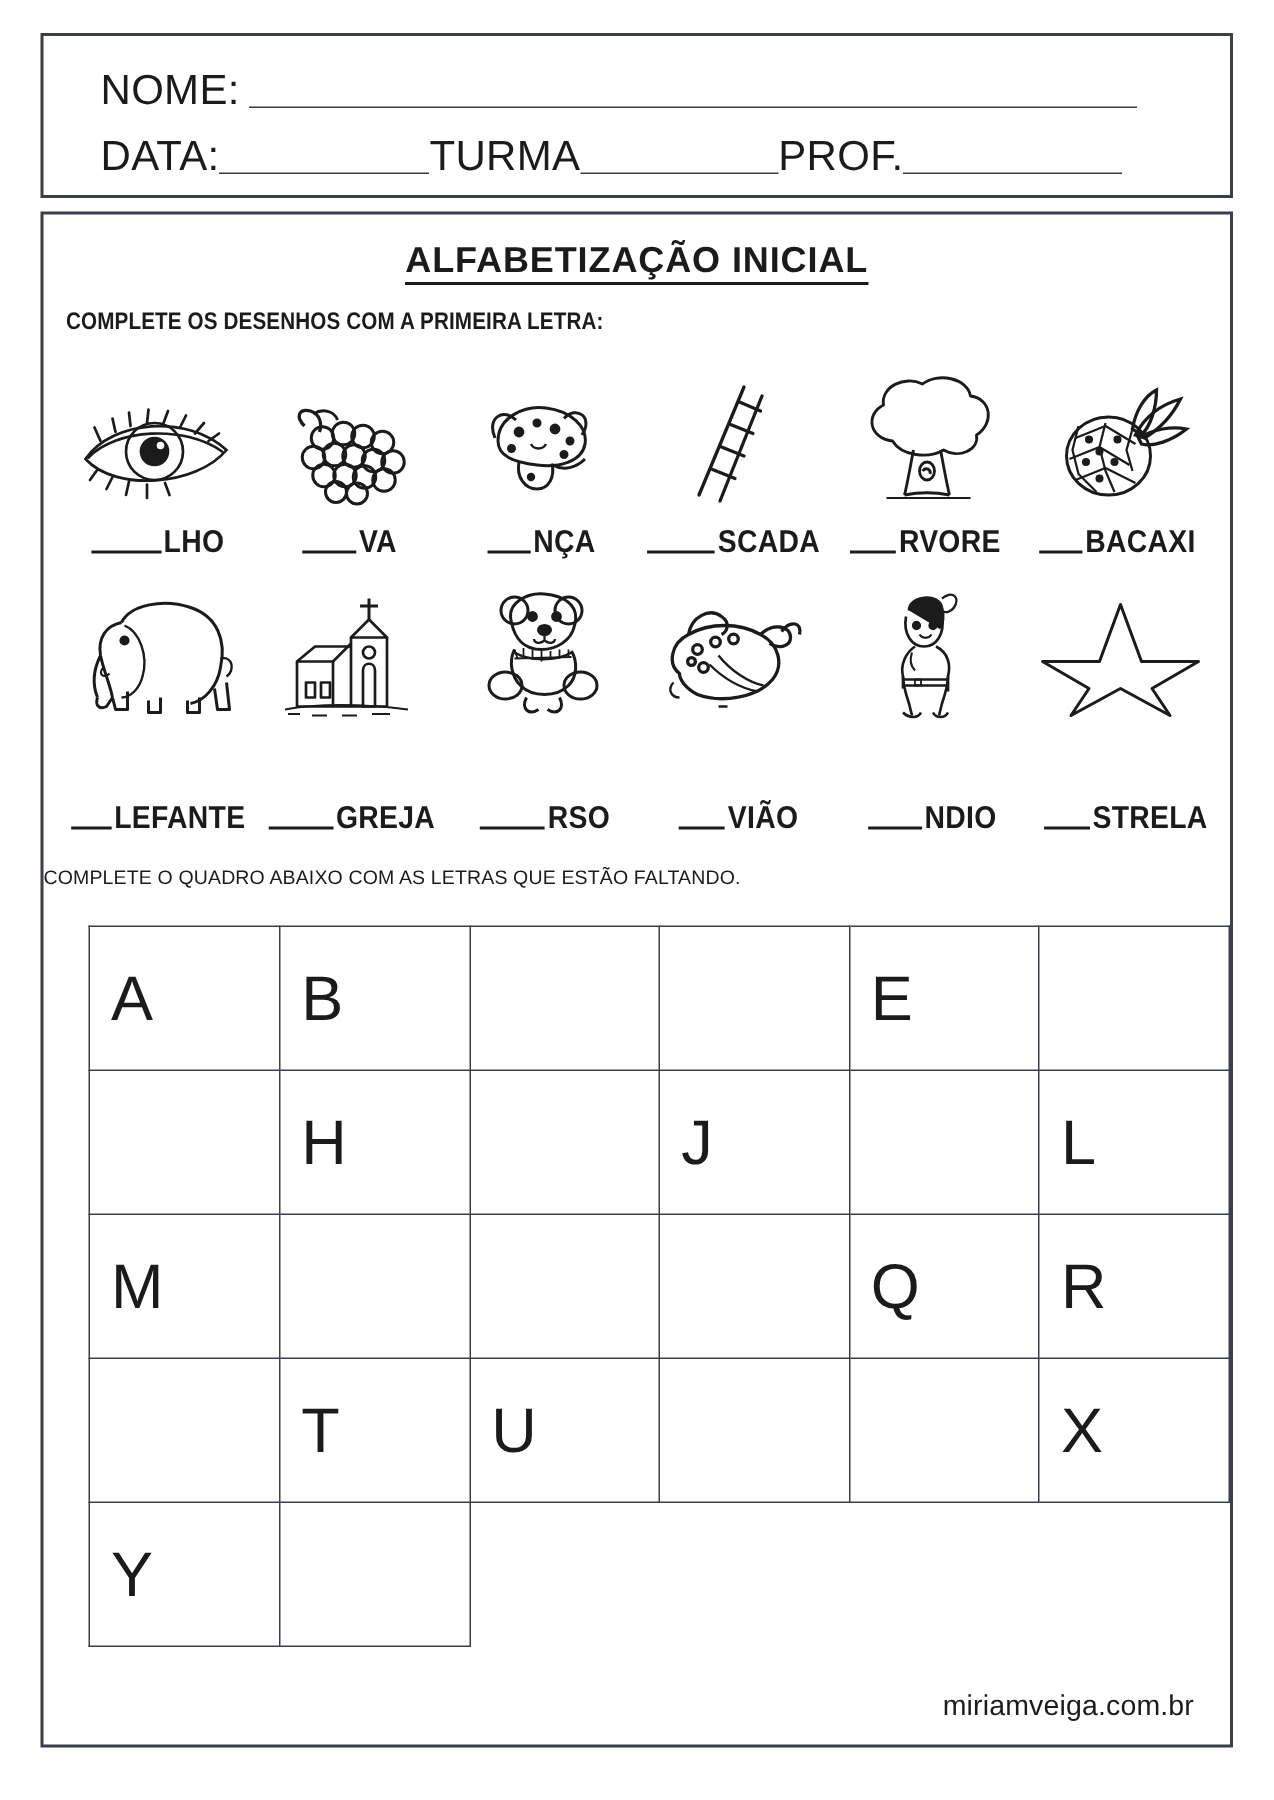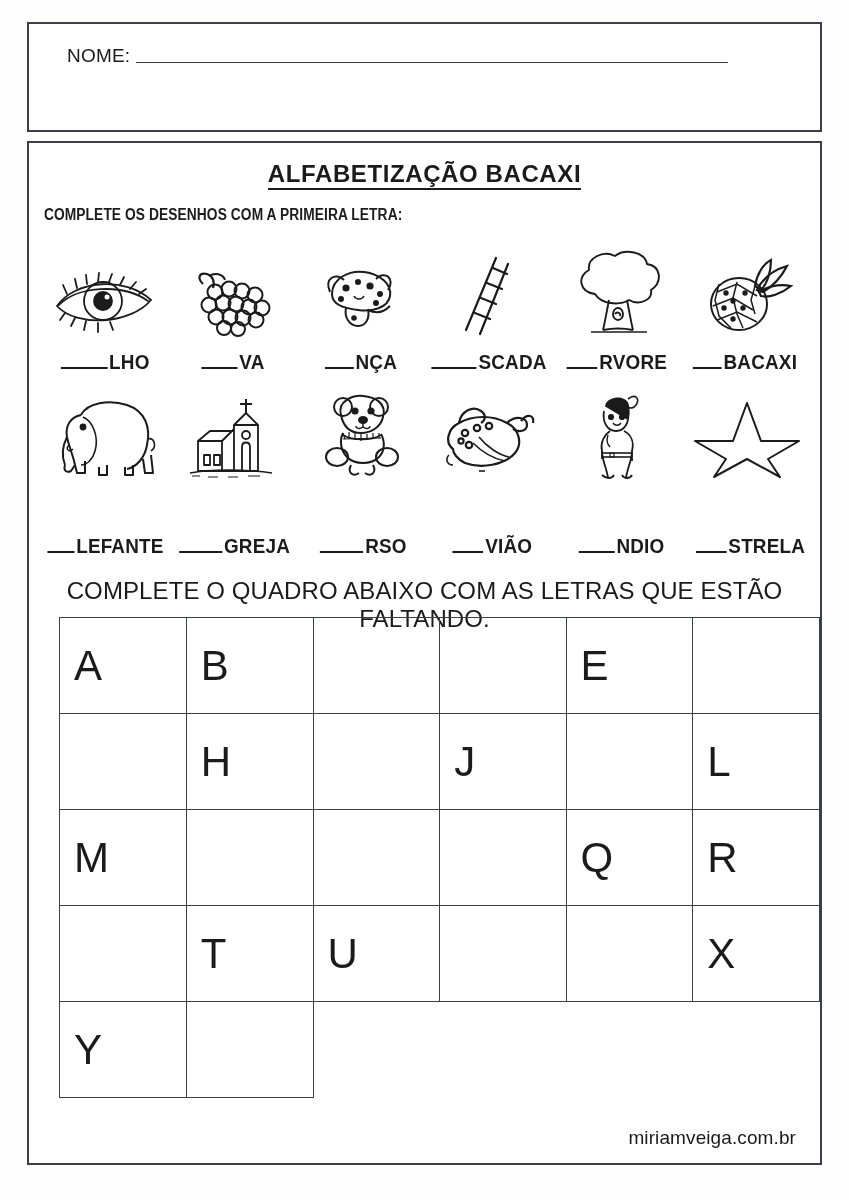--- a/index.html
+++ b/index.html
@@ -32,21 +32,21 @@
     width: 795px;
     height: 110px;
     border: 2px solid #3a3f4a;
     box-sizing: border-box;
     background: #fff;
   }
   .id-row {
     position: absolute;
     display: flex;
     align-items: flex-end;
-    font-size: 19px;
+    font-size: 28px;
     letter-spacing: .2px;
     white-space: nowrap;
   }
   .id-row.row1 { left: 38px; top: 22px; }
   .id-row.row2 { left: 38px; top: 66px; }
   .id-label { line-height: 1; padding-bottom: 1px; }
   .rule {
     display: inline-block;
     border-bottom: 1.6px solid #3b3b3b;
     height: 1px;
@@ -91,22 +91,22 @@
     font-weight: 600;
     letter-spacing: .1px;
     transform: scaleX(.86);
     transform-origin: left center;
   }
 
   .instr-2 {
     position: absolute;
     left: 0; right: 0;
     top: 434px;
-    text-align: center;
-    font-size: 24px;
+    text-align: left;
+    font-size: 13px;
     letter-spacing: .1px;
   }
 
   
   .pic-row {
     position: absolute;
     left: 12px;
     width: 770px;
     display: flex;
     justify-content: space-between;
@@ -191,26 +191,34 @@
 </head>
 <body>
 
 <div class="page">
 
   <div class="id-box">
     <div class="id-row row1">
       <span class="id-label">NOME:</span>
       <span class="rule nome"></span>
     </div>
+    <div class="id-row row2">
+      <span class="id-label">DATA:</span>
+      <span class="rule data"></span>
+      <span class="id-label">TURMA</span>
+      <span class="rule turma"></span>
+      <span class="id-label">PROF.</span>
+      <span class="rule prof"></span>
+    </div>
   </div>
 
   <div class="main-box">
 
     <div class="title">
-      <span>ALFABETIZAÇÃO BACAXI</span>
+      <span>ALFABETIZAÇÃO INICIAL</span>
     </div>
 
     <div class="instr-1">COMPLETE OS DESENHOS COM A PRIMEIRA LETRA:</div>
 
     <div class="pic-row r1">
 
       <div class="pic-cell">
         <span>
         <svg width="108" height="72" viewBox="0 0 108 72">
           <g fill="none" stroke="#1b1b1b" stroke-width="1.8" stroke-linecap="round">

